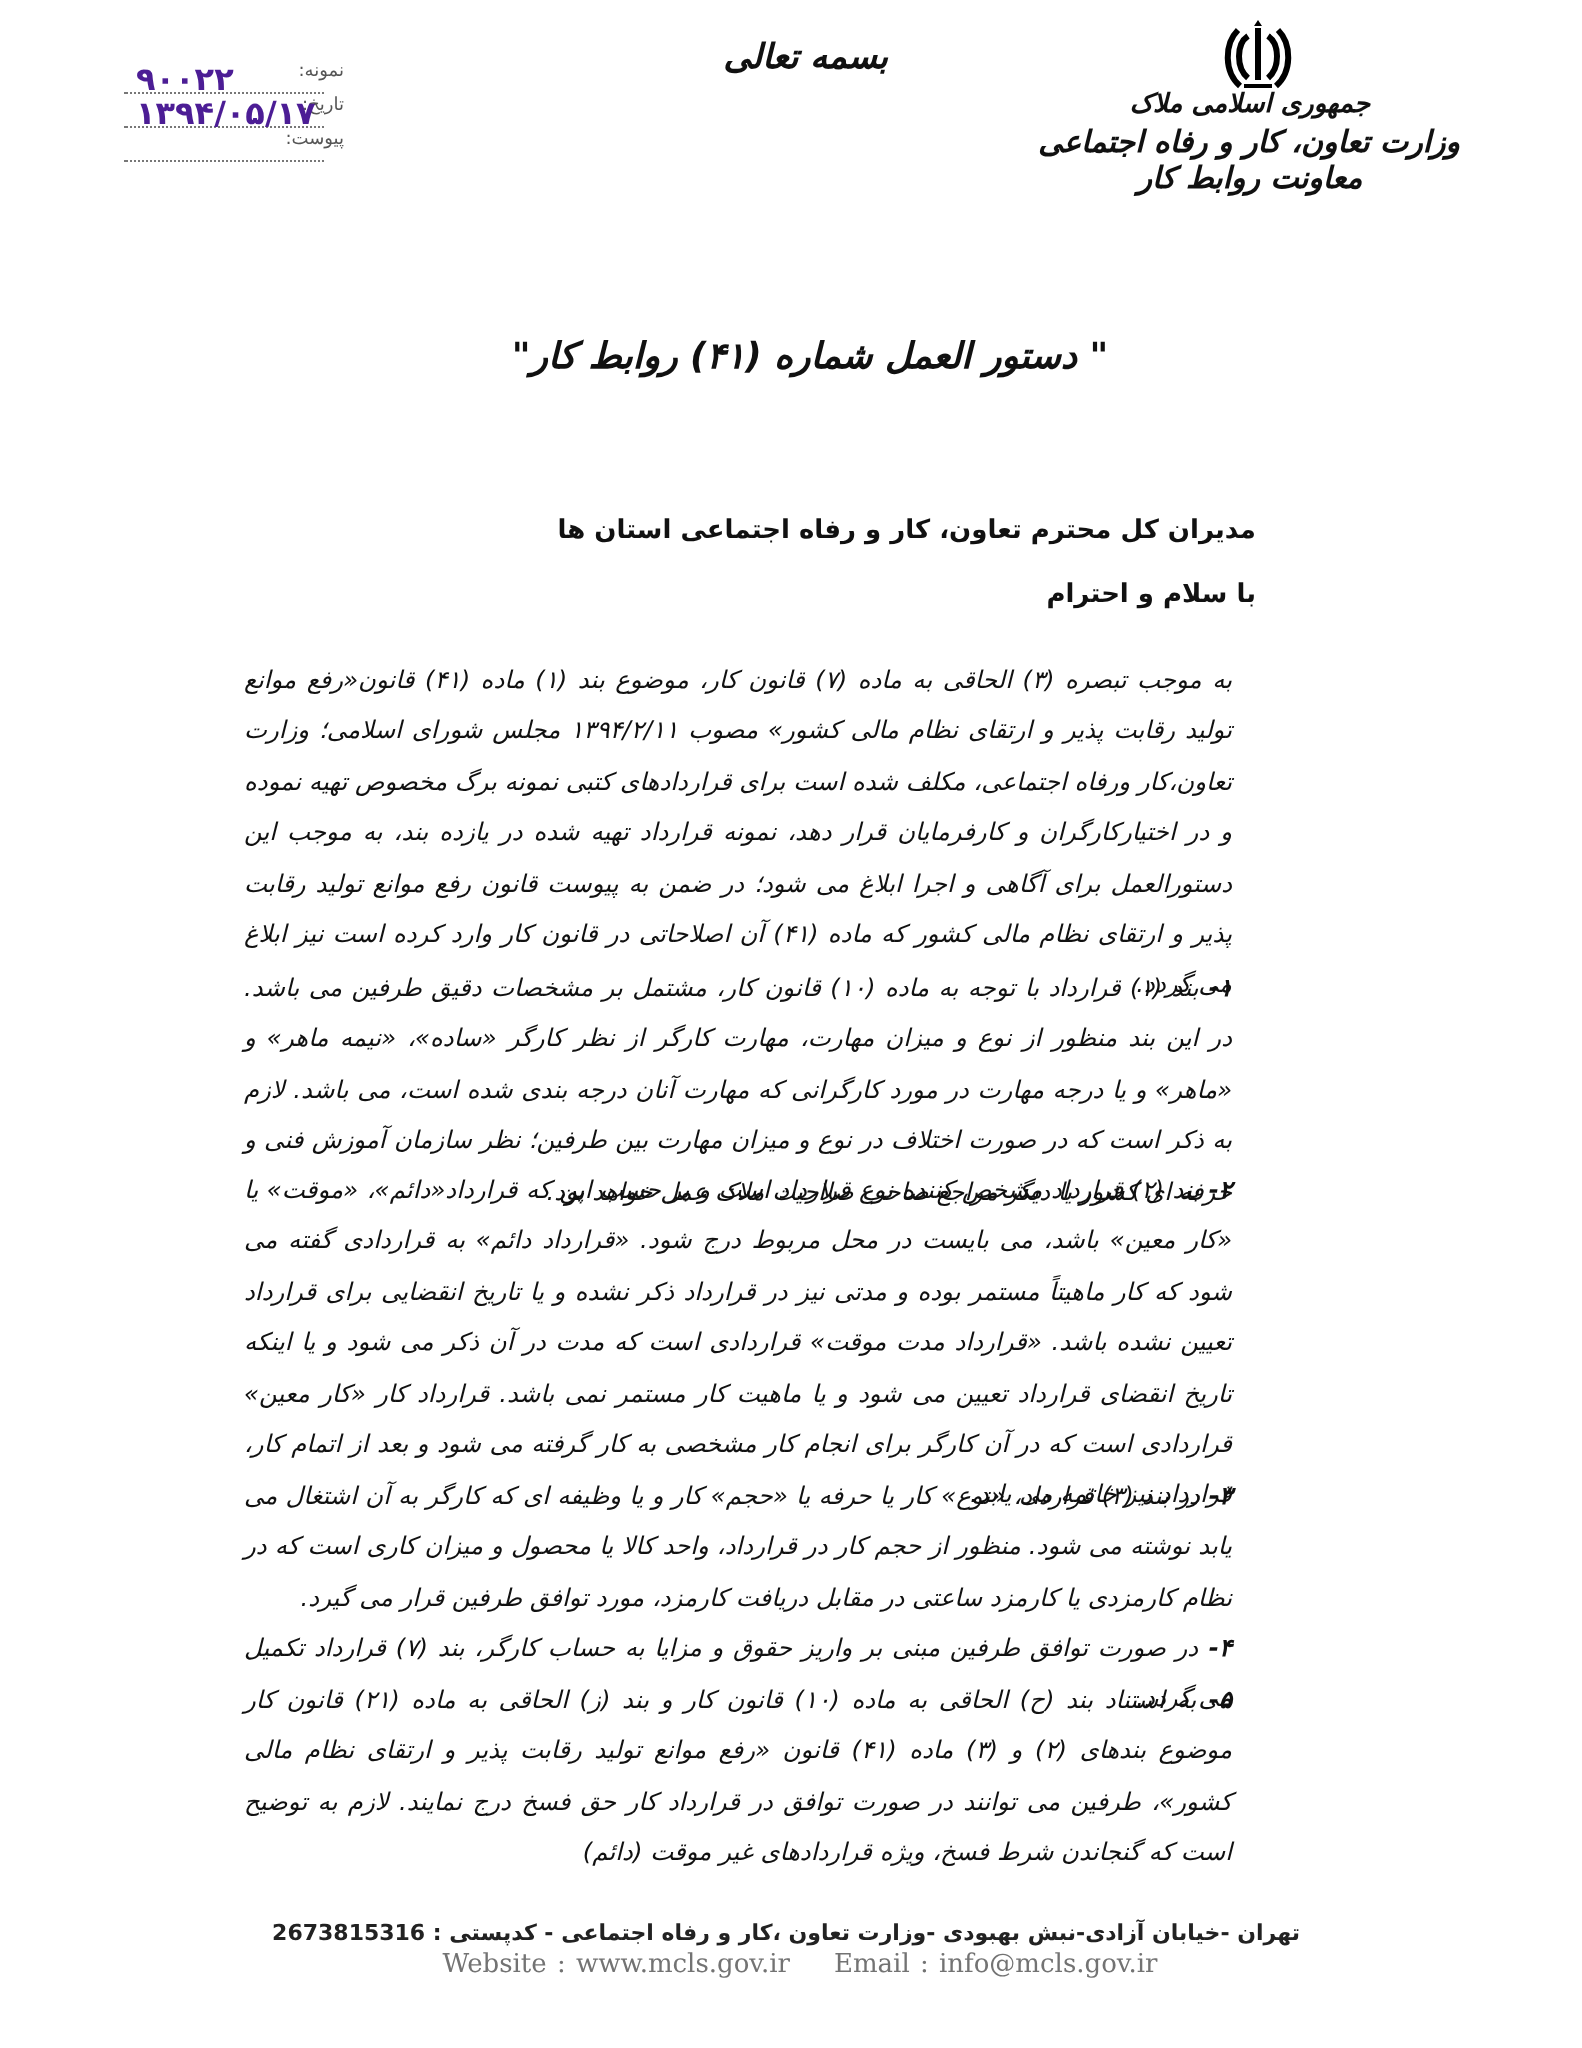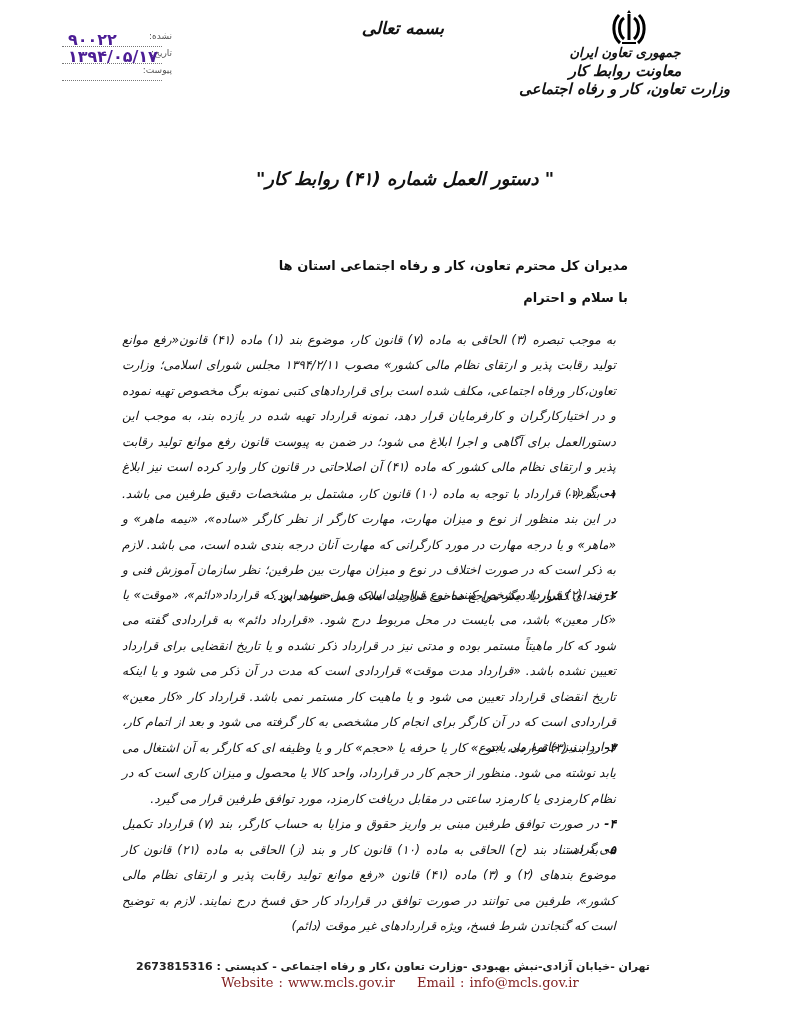--- a/index.html
+++ b/index.html
@@ -31,31 +31,31 @@
   .p0 { top: 316px; }
   .p1 { top: 470px; }
   .p2 { top: 571px; }
   .p3 { top: 724px; }
   .p4 { top: 800px; }
   .p5 { top: 826px; }
   .num { font-weight: bold; }
 
   .footer { position: absolute; left: 150px; top: 960px; width: 500px; text-align: center; }
   .footer .addr { direction: rtl; font-size: 11px; font-weight: bold; color: #222; white-space: nowrap; }
-  .footer .web { direction: ltr; font-family: "DejaVu Serif", serif; font-size: 13px; color: #7f1d1d; margin-top: 2px; white-space: nowrap; word-spacing: 1px; }
+  .footer .web { direction: ltr; font-family: "DejaVu Serif", serif; font-size: 13px; color: #737373; margin-top: 2px; white-space: nowrap; word-spacing: 1px; }
   .footer .web span + span { margin-left: 22px; }
 </style>
 </head>
 <body>
 
 <div class="page">
 
   <div class="ref">
     <div class="row">
-      <span class="lbl">نشده:</span>
+      <span class="lbl">نمونه:</span>
       <span class="val">۹۰۰۲۲</span>
     </div>
     <div class="row">
       <span class="lbl">تاریخ:</span>
       <span class="val">۱۳۹۴/۰۵/۱۷</span>
     </div>
     <div class="row">
       <span class="lbl">پیوست:</span>
       <span class="val"></span>
     </div>
@@ -69,23 +69,23 @@
       <path d="M15 3 L17 0 L19 3 Z" fill="#000"></path>
       <path d="M12 8 C6 12 6 24 12 29" stroke="#000" stroke-width="3" fill="none"></path>
       <path d="M22 8 C28 12 28 24 22 29" stroke="#000" stroke-width="3" fill="none"></path>
       <path d="M7 5 C0 12 0 26 8 33" stroke="#000" stroke-width="3" fill="none"></path>
       <path d="M27 5 C34 12 34 26 26 33" stroke="#000" stroke-width="3" fill="none"></path>
       <path d="M10 33 L24 33" stroke="#000" stroke-width="2"></path>
     </svg>
   </div>
 
   <div class="org">
-    <div class="l1">جمهوری تعاون ایران</div>
+    <div class="l1">جمهوری اسلامی ملاک</div>
+    <div>وزارت تعاون، کار و رفاه اجتماعی</div>
     <div>معاونت روابط کار</div>
-    <div>وزارت تعاون، کار و رفاه اجتماعی</div>
   </div>
 
   <div class="title">" دستور العمل شماره (۴۱) روابط کار"</div>
 
   <div class="salute s1">مدیران کل محترم تعاون، کار و رفاه اجتماعی استان ها</div>
   <div class="salute s2">با سلام و احترام</div>
 
   <div class="body p0">
     <p><span>به موجب تبصره (۳) الحاقی به ماده (۷) قانون کار، موضوع بند (۱) ماده (۴۱) قانون«رفع موانع تولید رقابت پذیر و ارتقای نظام مالی کشور» مصوب ۱۳۹۴/۲/۱۱ مجلس شورای اسلامی؛ وزارت تعاون،کار ورفاه اجتماعی، مکلف شده است برای قراردادهای کتبی نمونه برگ مخصوص تهیه نموده و در اختیارکارگران و کارفرمایان قرار دهد، نمونه قرارداد تهیه شده در یازده بند، به موجب این دستورالعمل برای آگاهی و اجرا ابلاغ می شود؛ در ضمن به پیوست قانون رفع موانع تولید رقابت پذیر و ارتقای نظام مالی کشور که ماده (۴۱) آن اصلاحاتی در قانون کار وارد کرده است نیز ابلاغ می گردد.</span></p>
   </div>

